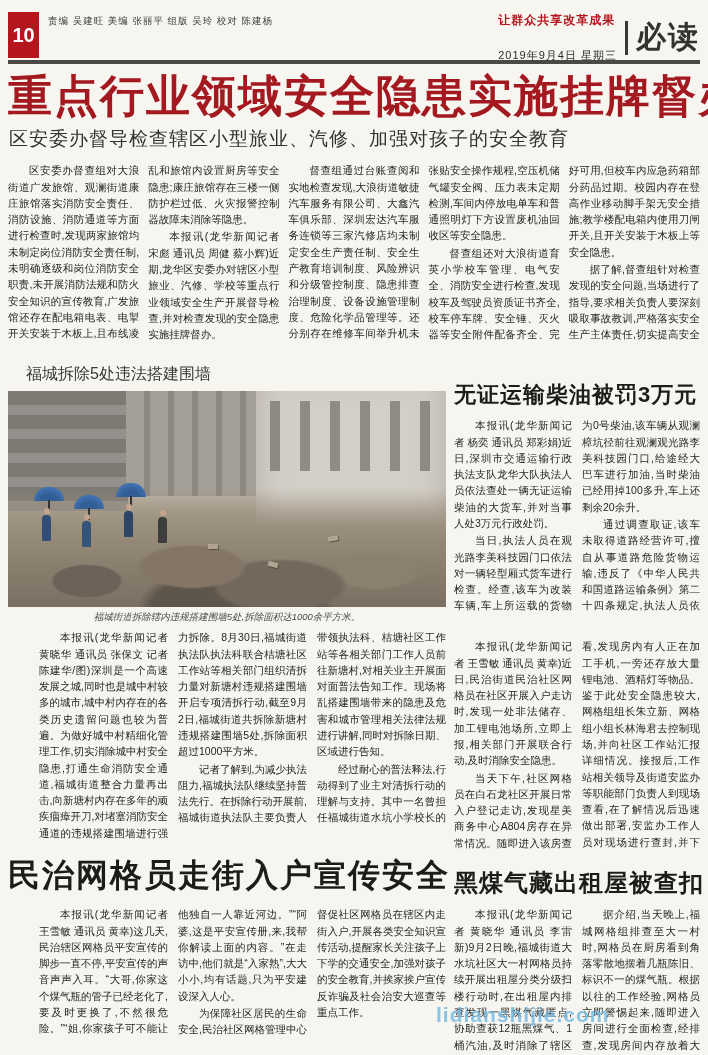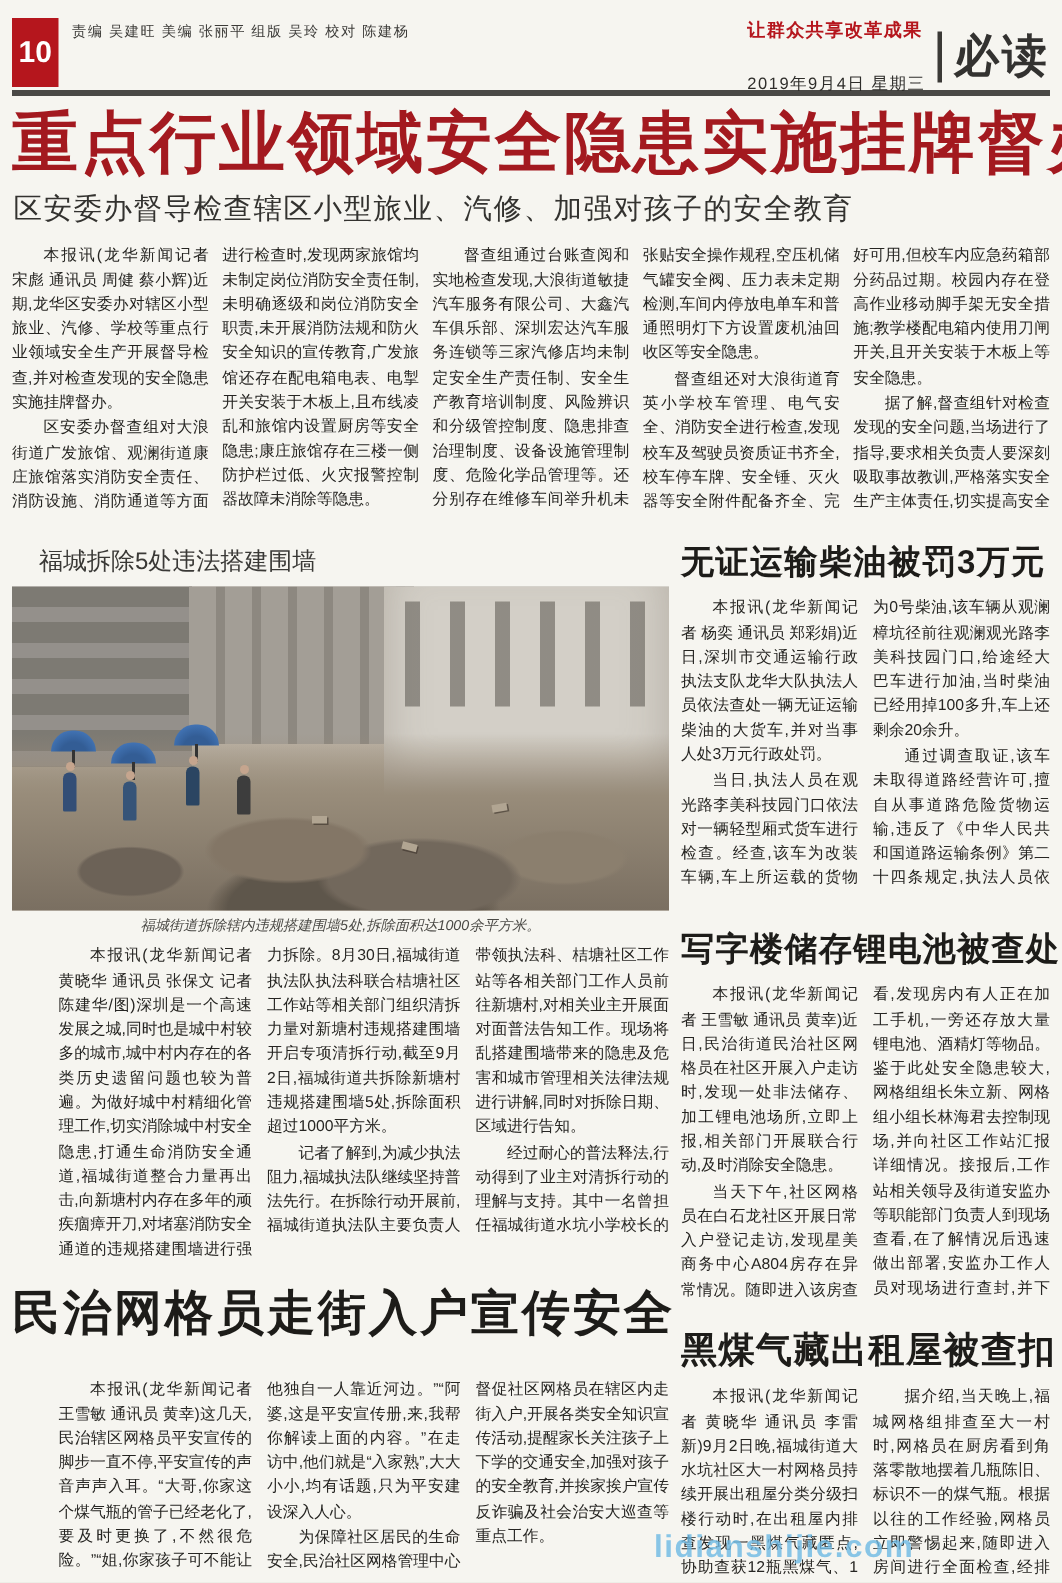--- a/index.html
+++ b/index.html
@@ -76,27 +76,27 @@
   .brick{ position:absolute; background:#b3a58e; width:10px; height:5px;
     box-shadow:1px 1px 0 rgba(60,50,40,.6); }
   .person{ position:absolute; width:9px; height:26px; border-radius:4px 4px 1px 1px; }
   .person::before{ content:""; position:absolute; top:-7px; left:1.5px;
     width:6px; height:6px; border-radius:50%; background:#caa489; }
   .umb{ position:absolute; width:30px; height:14px; border-radius:15px 15px 0 0;
     background:radial-gradient(circle at 50% 120%, #2c5ea0 40%, #3a74c0 75%, #27527f 100%); }
   .umb::after{ content:""; position:absolute; left:14px; top:13px; width:1.5px;
     height:12px; background:#333; }
   
-  .rail-article{ position:relative; }
+  .rail-article{ position:relative;margin-top:20px; }
   .watermark{ position:absolute; left:-18px; top:136px; font-size:21px;
     color:rgba(109,185,228,.8); letter-spacing:1px; font-weight:bold;
     pointer-events:none; white-space:nowrap; }
   .mt-sec{ margin-top:13px; }
   .hl-bottom-left{ font-size:32px; font-weight:bold; color:#1d1c19;
-    letter-spacing:2px; white-space:nowrap; margin:2px 0 20px 0; }
+    letter-spacing:2px; white-space:nowrap; margin:2px 0 8px 0; }
 </style>
 </head>
 <body>
 
 <div class="page">
 
   <header class="hdr">
     <div class="hdr-left">
       <div class="pagenum">10</div>
       <div>
@@ -111,22 +111,22 @@
       <div class="vbar"></div>
       <div class="mustread">必读</div>
     </div>
   </header>
   <div class="rule"></div>
 
   <section>
     <h1 class="lead-hl">重点行业领域安全隐患实施挂牌督办</h1>
     <div class="lead-sub">区安委办督导检查辖区小型旅业、汽修、加强对孩子的安全教育</div>
     <div class="lead-body cols">
+        <p class="para">区安委办督查组对大浪街道广发旅馆、观澜街道康庄旅馆落实消防安全责任、消防设施、消防通道等方面进行检查时,发现两家旅馆均未制定岗位消防安全责任制,未明确逐级和岗位消防安全职责,未开展消防法规和防火安全知识的宣传教育,广发旅馆还存在配电箱电表、电掣开关安装于木板上,且布线凌乱和旅馆内设置厨房等安全隐患;康庄旅馆存在三楼一侧防护栏过低、火灾报警控制器故障未消除等隐患。</p>
         <p class="para">本报讯(龙华新闻记者 宋彪 通讯员 周健 蔡小辉)近期,龙华区安委办对辖区小型旅业、汽修、学校等重点行业领域安全生产开展督导检查,并对检查发现的安全隐患实施挂牌督办。</p>
-        <p class="para">区安委办督查组对大浪街道广发旅馆、观澜街道康庄旅馆落实消防安全责任、消防设施、消防通道等方面进行检查时,发现两家旅馆均未制定岗位消防安全责任制,未明确逐级和岗位消防安全职责,未开展消防法规和防火安全知识的宣传教育,广发旅馆还存在配电箱电表、电掣开关安装于木板上,且布线凌乱和旅馆内设置厨房等安全隐患;康庄旅馆存在三楼一侧防护栏过低、火灾报警控制器故障未消除等隐患。</p>
         <p class="para">督查组通过台账查阅和实地检查发现,大浪街道敏捷汽车服务有限公司、大鑫汽车俱乐部、深圳宏达汽车服务连锁等三家汽修店均未制定安全生产责任制、安全生产教育培训制度、风险辨识和分级管控制度、隐患排查治理制度、设备设施管理制度、危险化学品管理等。还分别存在维修车间举升机未张贴安全操作规程,空压机储气罐安全阀、压力表未定期检测,车间内停放电单车和普通照明灯下方设置废机油回收区等安全隐患。</p>
         <p class="para">督查组还对大浪街道育英小学校车管理、电气安全、消防安全进行检查,发现校车及驾驶员资质证书齐全,校车停车牌、安全锤、灭火器等安全附件配备齐全、完好可用,但校车内应急药箱部分药品过期。校园内存在登高作业移动脚手架无安全措施;教学楼配电箱内使用刀闸开关,且开关安装于木板上等安全隐患。</p>
         <p class="para">据了解,督查组针对检查发现的安全问题,当场进行了指导,要求相关负责人要深刻吸取事故教训,严格落实安全生产主体责任,切实提高安全意识和安全管理能力,加强自纠自查并及时对发现的安全隐患进行整改。要定期开展消防安全培训和消防演练,提升全员消防“四个能力”。同时,区安委办也对发现的安全隐患实施挂牌督办,要求行业主管、属地管理部门落实安全生产监管责任,督促落实安全隐患整改,有效遏制安全生产事故发生,确保辖区安全形势平稳。</p>
       </div>
   </section>
 
   <div class="grid">
 
     <div>
 
@@ -173,21 +173,20 @@
       <article class="rail-article">
         <h3 class="hl-right">无证运输柴油被罚3万元</h3>
         <div class="body-2col cols" style="height:208px;">
             <p class="para">本报讯(龙华新闻记者 杨奕 通讯员 郑彩娟)近日,深圳市交通运输行政执法支队龙华大队执法人员依法查处一辆无证运输柴油的大货车,并对当事人处3万元行政处罚。</p>
             <p class="para">当日,执法人员在观光路李美科技园门口依法对一辆轻型厢式货车进行检查。经查,该车为改装车辆,车上所运载的货物为0号柴油,该车辆从观澜樟坑径前往观澜观光路李美科技园门口,给途经大巴车进行加油,当时柴油已经用掉100多升,车上还剩余20余升。</p>
             <p class="para">通过调查取证,该车未取得道路经营许可,擅自从事道路危险货物运输,违反了《中华人民共和国道路运输条例》第二十四条规定,执法人员依据《中华人民共和国道路运输条例》第六十三条规定,依法对当事人李某开具违法行为通知书,处3万元行政处罚。</p>
           </div>
       </article>
 
       <article class="rail-article mt-sec">
-        <h3 class="hl-right">写字楼储存锂电池被查处</h3>
         <div class="body-2col cols" style="height:216px;">
             <p class="para">本报讯(龙华新闻记者 王雪敏 通讯员 黄幸)近日,民治街道民治社区网格员在社区开展入户走访时,发现一处非法储存、加工锂电池场所,立即上报,相关部门开展联合行动,及时消除安全隐患。</p>
             <p class="para">当天下午,社区网格员在白石龙社区开展日常入户登记走访,发现星美商务中心A804房存在异常情况。随即进入该房查看,发现房内有人正在加工手机,一旁还存放大量锂电池、酒精灯等物品。鉴于此处安全隐患较大,网格组组长朱立新、网格组小组长林海君去控制现场,并向社区工作站汇报详细情况。接报后,工作站相关领导及街道安监办等职能部门负责人到现场查看,在了解情况后迅速做出部署,安监办工作人员对现场进行查封,并下发相关整改通知书。经检查,现场存放3328块锂电池和1桶酒精,工作人员当场查扣物品,同时,要求业主和承租人到安监办配合进一步调查。</p>
           </div>
       </article>
 
       <article class="rail-article mt-sec">
         <h3 class="hl-right" style="font-size:24px;">黑煤气藏出租屋被查扣</h3>
         <div class="body-2col cols" style="height:168px;">
             <p class="para">本报讯(龙华新闻记者 黄晓华 通讯员 李雷新)9月2日晚,福城街道大水坑社区大一村网格员持续开展出租屋分类分级扫楼行动时,在出租屋内排查发现一黑煤气藏匿点,协助查获12瓶黑煤气、1桶汽油,及时消除了辖区安全隐患。</p>

